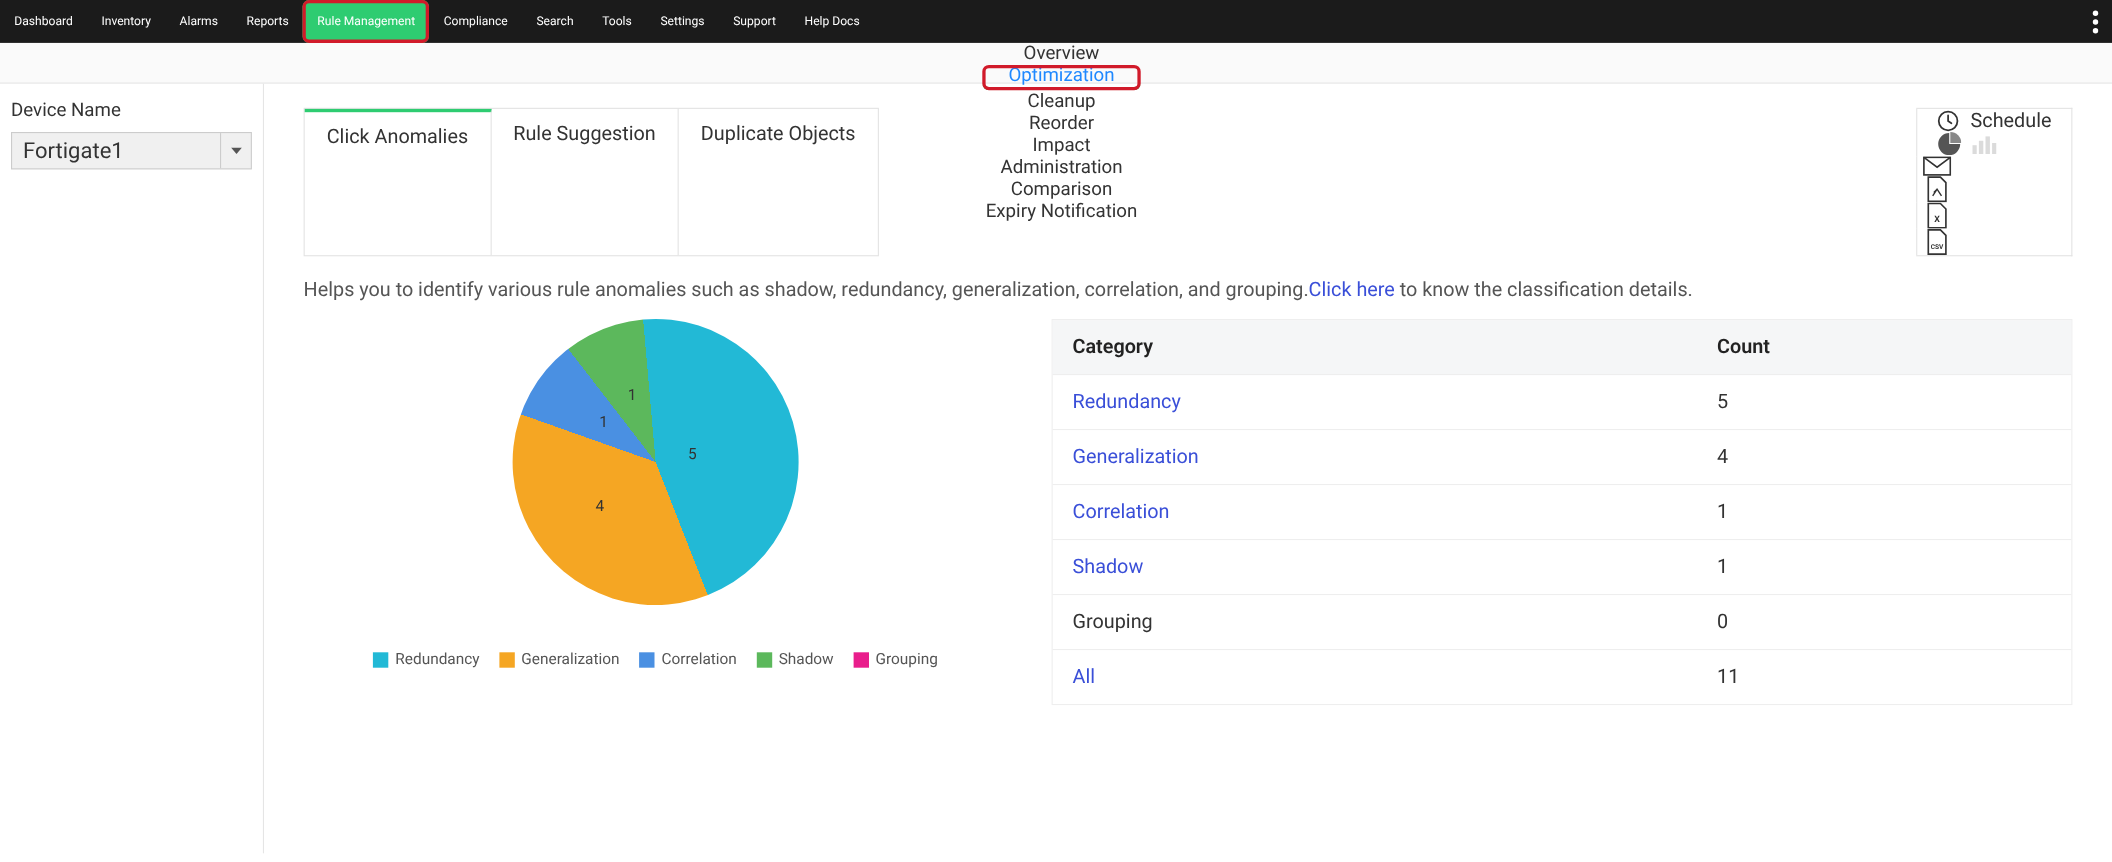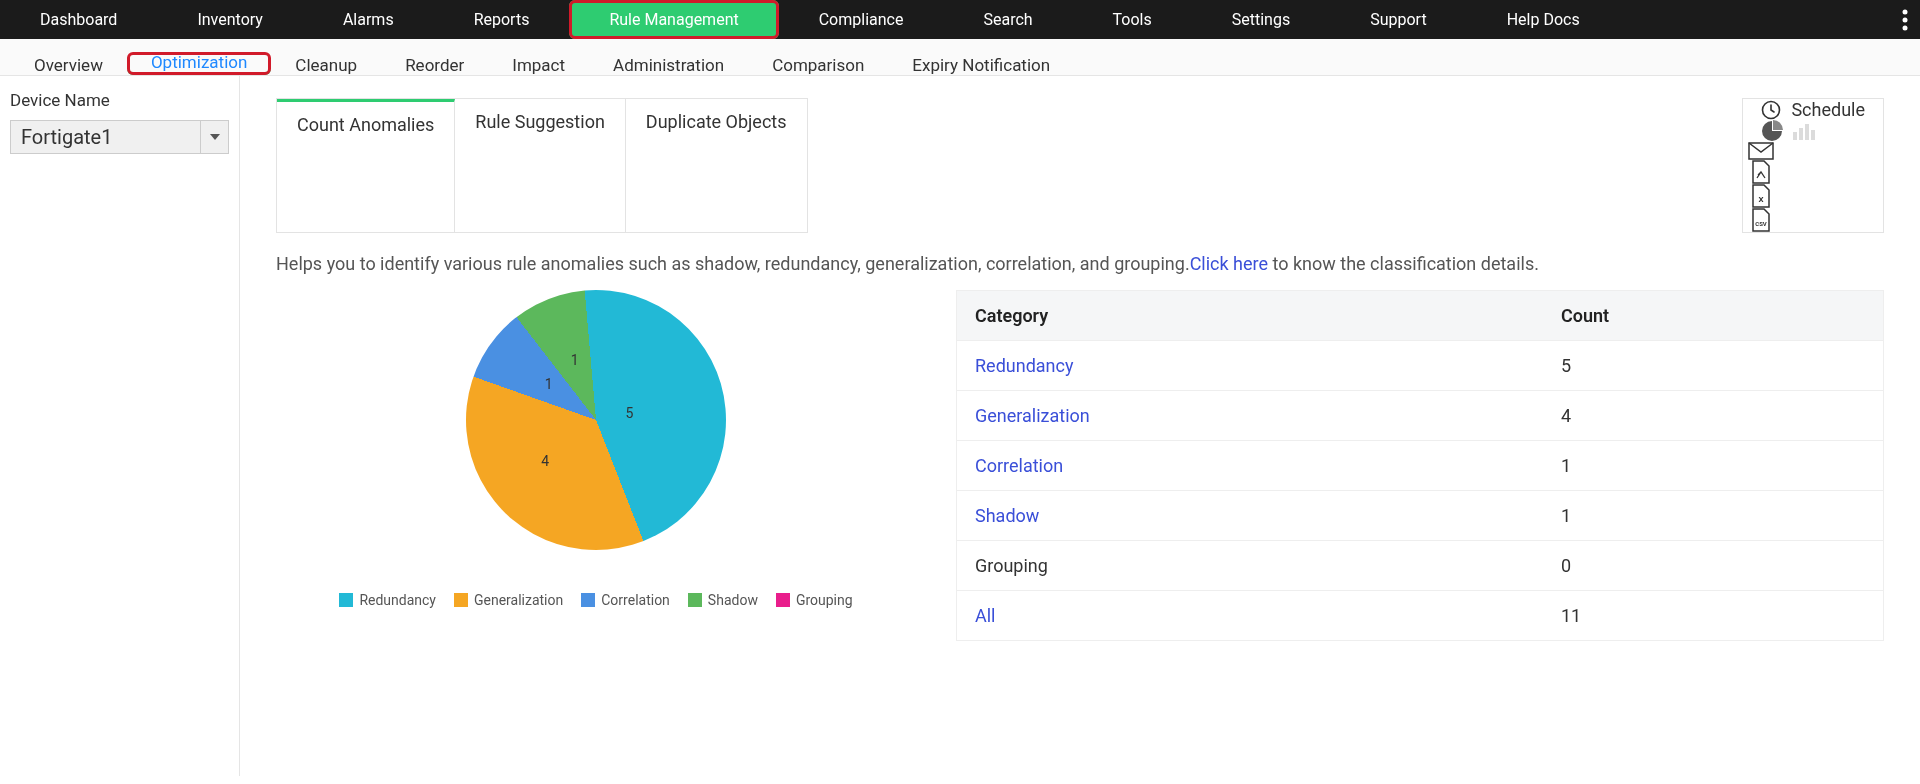--- a/index.html
+++ b/index.html
@@ -1,25 +1,25 @@
 <!DOCTYPE html>
 <html><head>
 <meta charset="utf-8">
 <style>
   * { box-sizing: border-box; margin: 0; padding: 0; }
   body { font-family: -apple-system, "Segoe UI", Roboto, Arial, sans-serif; background:#fff; color:#333; width:1920px; }
   
   .topnav { background:#1b1b1b; height:39px; display:flex; align-items:stretch; position:relative; }
-  .topnav .item { color:#fff; font-size:16px; padding:0 40px; display:flex; align-items:center; cursor:pointer; }
+  .topnav .item { color:#fff; font-size:11px; padding:0 13px; display:flex; align-items:center; cursor:pointer; }
   .topnav .item.active { background:#2ecc71; color:#fff; }
   .topnav .item.highlighted { outline:3px solid #d11a2a; outline-offset:-3px; border-radius:6px;}
   .topnav .kebab { position:absolute; right:12px; top:0; height:39px; display:flex; align-items:center; cursor:pointer;}
   .kebab svg { fill:#fff; }
   
-  .subnav { height:37px; background:#fafafa; border-bottom:1px solid #e5e5e5; display:flex; align-items:flex-end; padding-left:10px; }
+  .subnav { height:37px; background:#fafafa; border-bottom:1px solid #e5e5e5; display:flex; align-items:center; padding-left:10px;flex-direction:column; }
   .subnav .sitem { font-size:17px; color:#333; padding:0 24px; display:flex; align-items:center; cursor:pointer; }
   .subnav .sitem.active { color:#1e88ff; border-bottom:3px solid #2ecc71; }
   .subnav .sitem.highlighted { outline:3px solid #d11a2a; outline-offset:-3px; border-radius:6px;}
   
   .layout { display:flex; }
   .side { width:240px; padding:14px 10px; border-right:1px solid #e5e5e5; min-height:700px;}
   .side-label { font-size:17px; color:#333; margin-bottom:10px;}
   .select { display:flex; border:1px solid #ccc; background:#f0f0f0; height:34px;}
   .select .val { flex:1; padding:0 10px; display:flex; align-items:center; font-size:20px; color:#333;}
   .select .caret { width:28px; border-left:1px solid #ccc; display:flex; align-items:center; justify-content:center;}
@@ -109,21 +109,21 @@
         <svg width="10" height="6">
             <polygon points="0,0 10,0 5,6" fill="#555"></polygon>
           </svg>
       </div>
     </div>
   </div>
 
   <div class="main">
     <div class="tabrow">
       <div class="tabs">
-        <div class="tab active">Count Anomalies</div>
+        <div class="tab active">Click Anomalies</div>
         <div class="tab">Rule Suggestion</div>
         <div class="tab">Duplicate Objects</div>
       </div>
       <div class="spacer"></div>
       <div class="actions">
         <div class="act">
           <span>
             <svg width="20" height="20" viewBox="0 0 20 20">
                 <circle cx="10" cy="10" r="8.5" fill="none" stroke="#333" stroke-width="1.6"></circle>
                 <path d="M10 5v5l3 2" fill="none" stroke="#333" stroke-width="1.6" stroke-linecap="round"></path>

